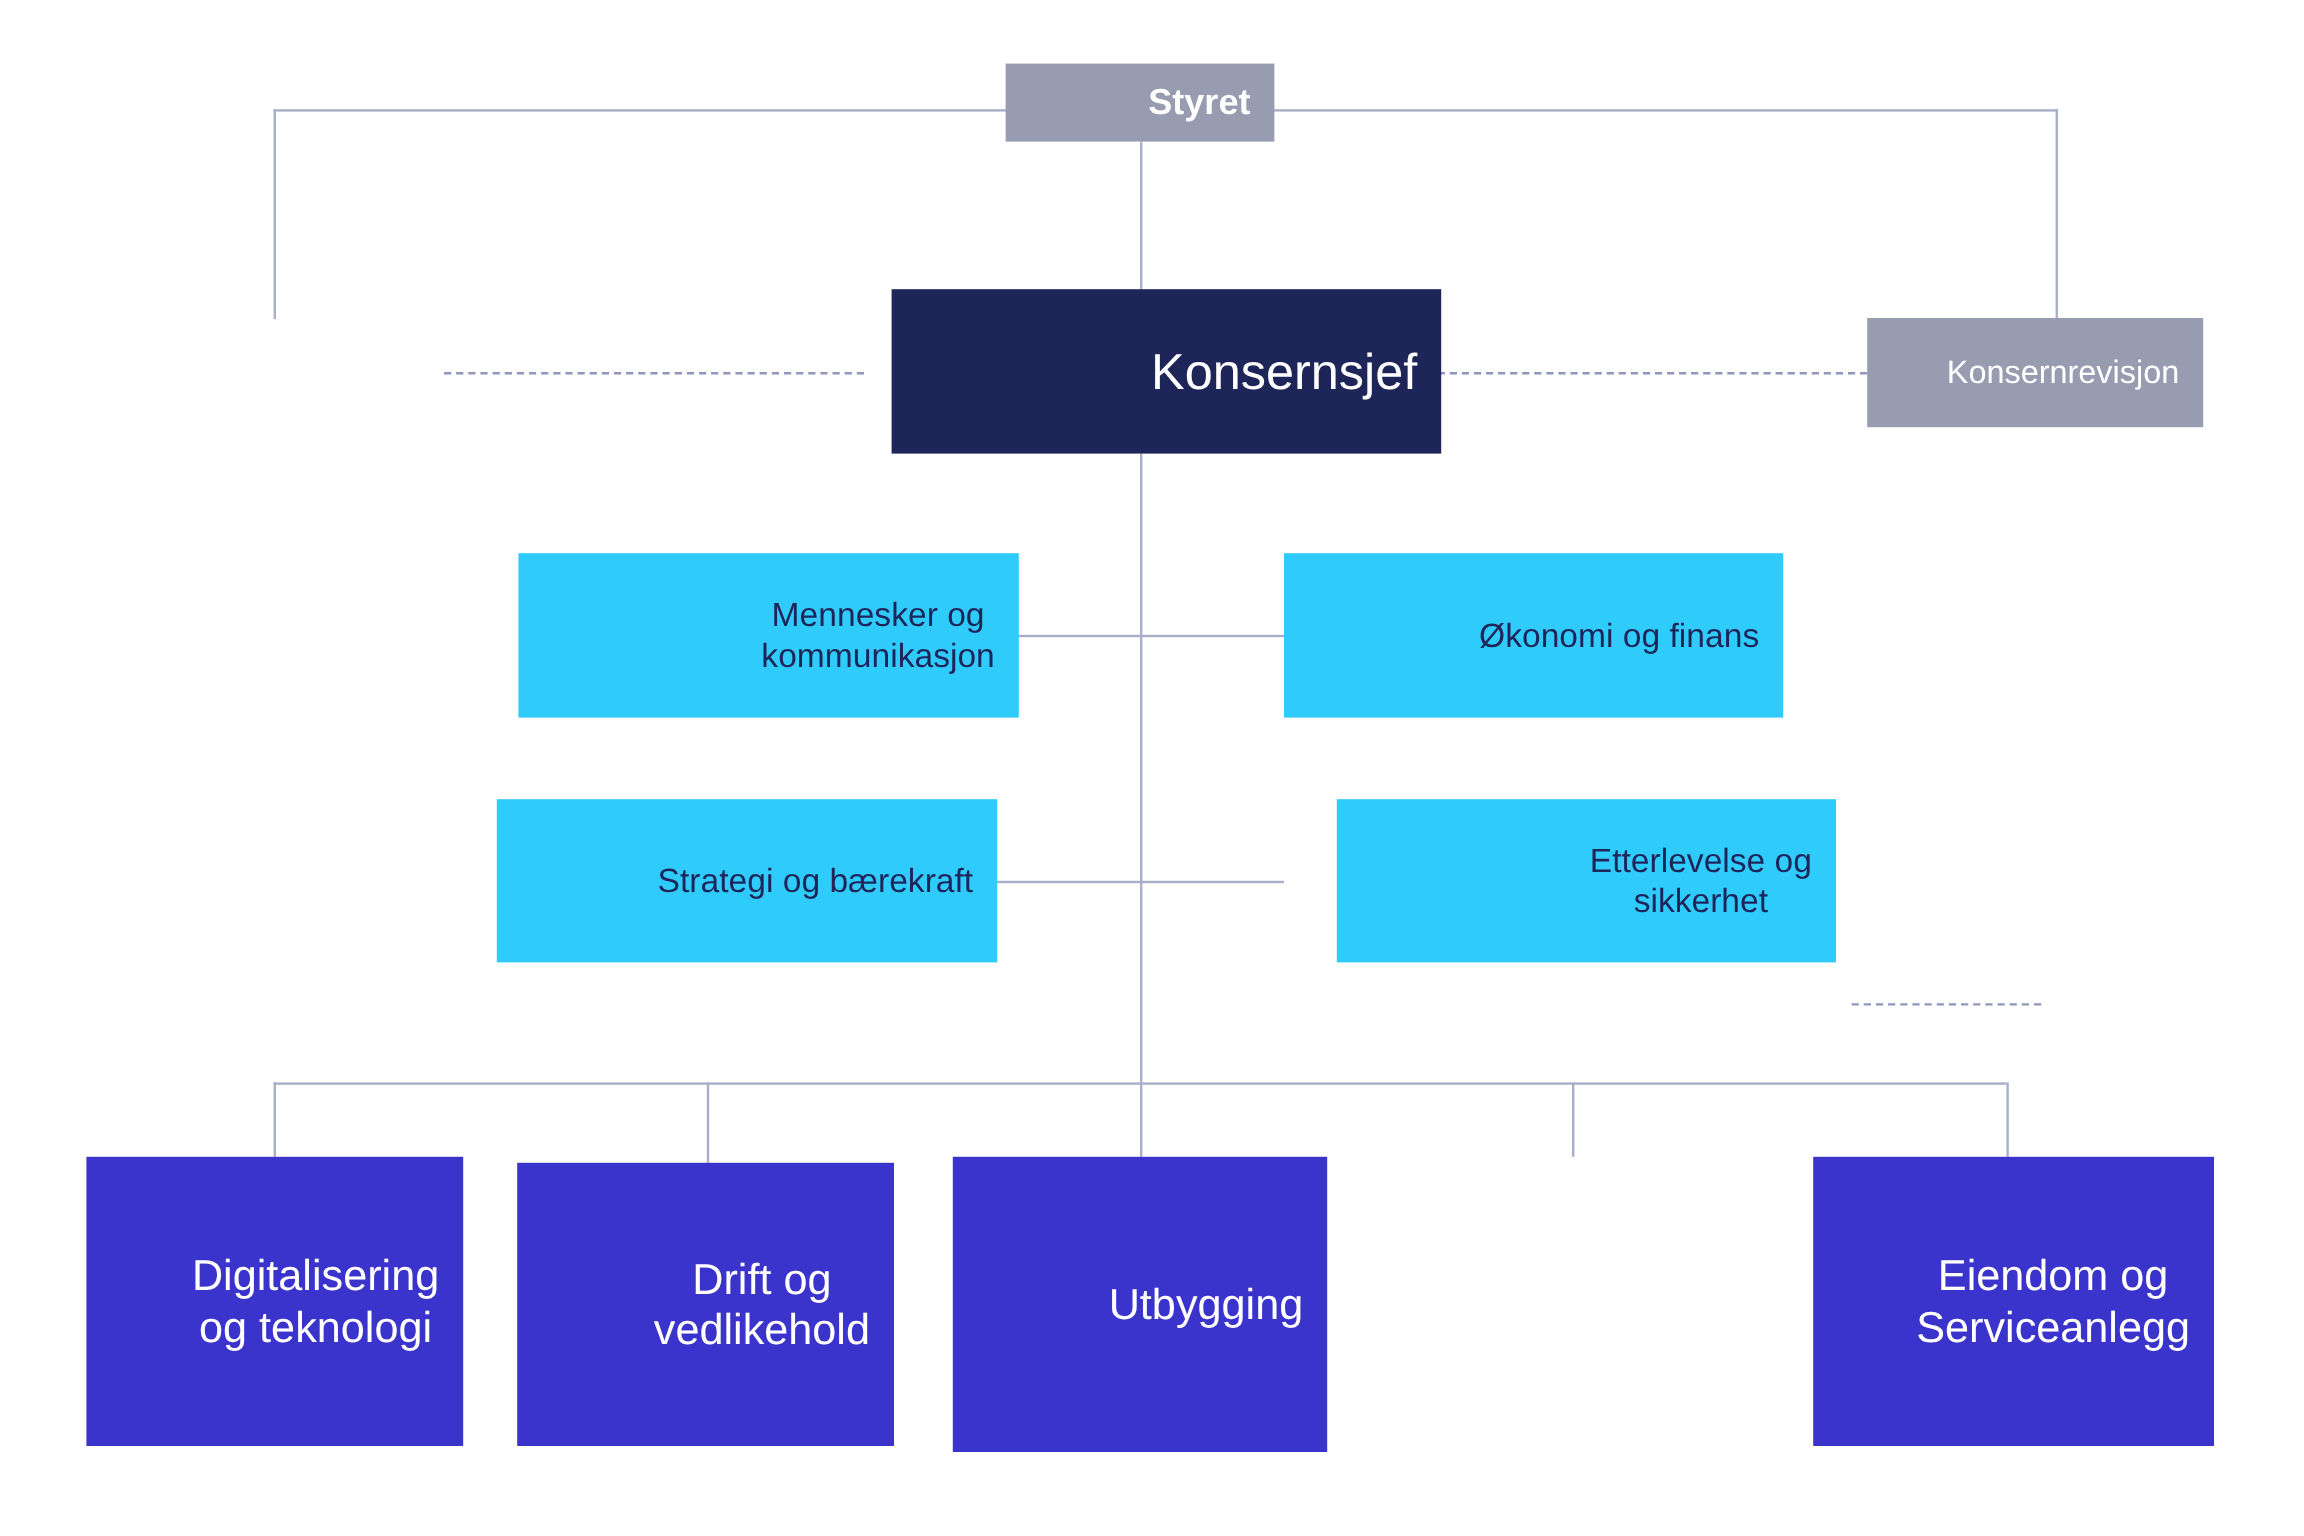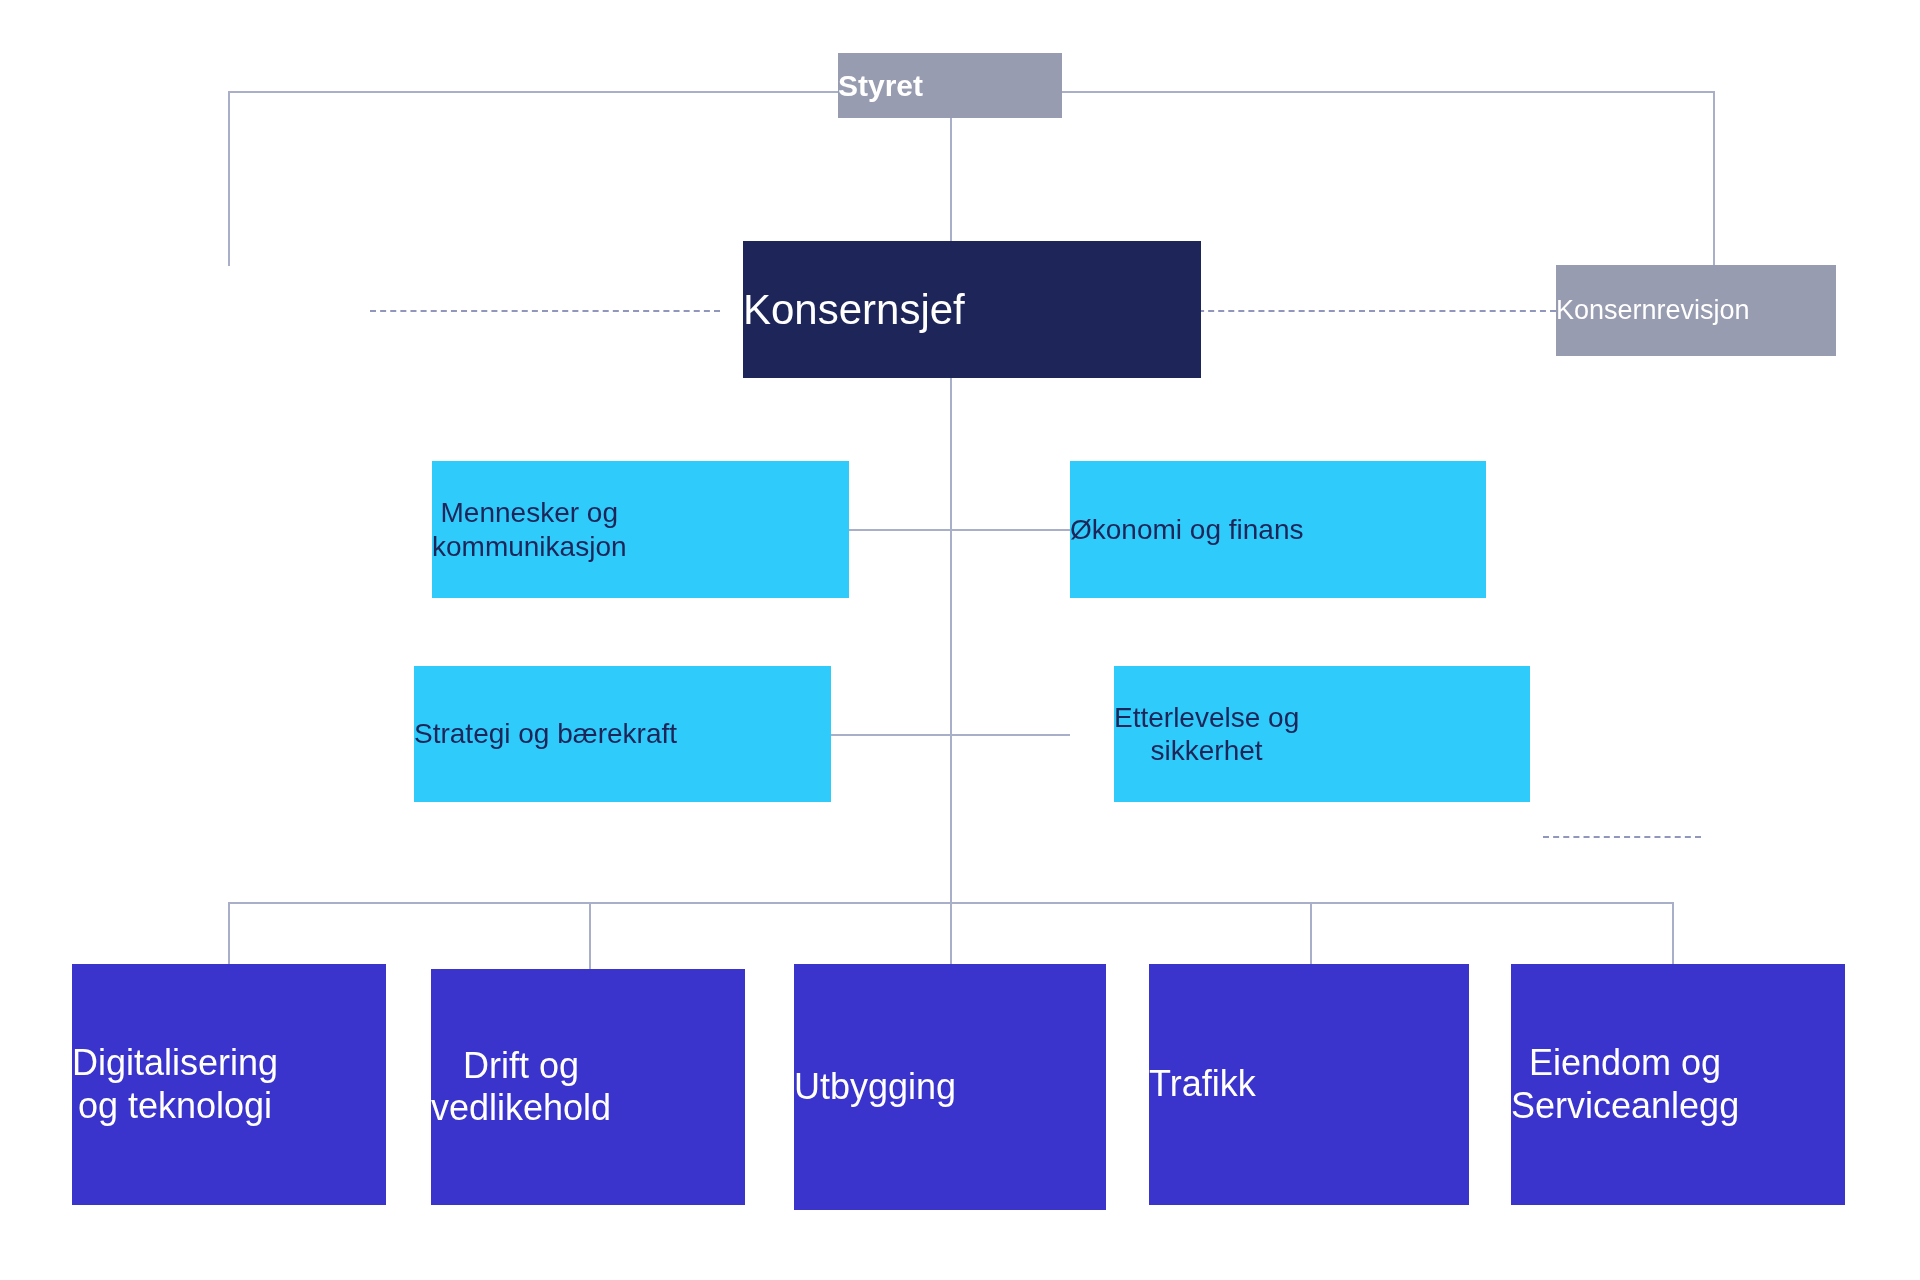--- a/index.html
+++ b/index.html
@@ -14,26 +14,26 @@
     position: relative;
     width: 1920px;
     height: 1280px;
     background: #ffffff;
     overflow: hidden;
   }
   .node {
     position: absolute;
     display: flex;
     align-items: center;
-    justify-content: flex-start;
+    justify-content: flex-end;
     text-align: center;
     box-sizing: border-box;
     line-height: 1.18;
     z-index: 5;
-    padding: 4px 0;
+    padding: 4px 20px;
   }
   .node-label {
     display: block;
     white-space: pre-line;
   }
 
   
   .n-board {
     background: #989CB0;
     color: #ffffff;
@@ -155,22 +155,19 @@
 
   <div class="node n-div" style="left:431px; top:969px; width:314px; height:236px;">
     <span class="node-label">Drift og
 vedlikehold</span>
   </div>
 
   <div class="node n-div" style="left:794px; top:964px; width:312px; height:246px;">
     <span class="node-label">Utbygging</span>
   </div>
 
-  <div class="node n-div" style="left:1149px; top:964px; width:320px; height:241px;">
-    <span class="node-label">Trafikk</span>
-  </div>
 
   <div class="node n-div" style="left:1511px; top:964px; width:334px; height:241px;">
     <span class="node-label">Eiendom og
 Serviceanlegg</span>
   </div>
 
 </div>
 
 </body></html>

